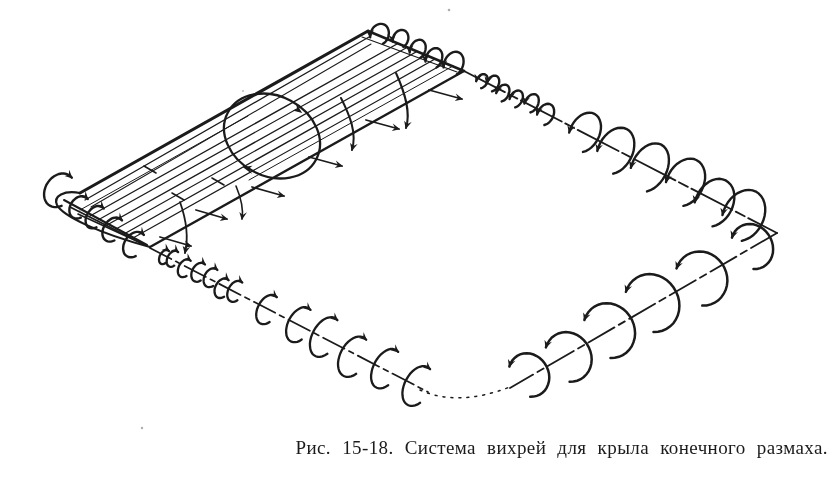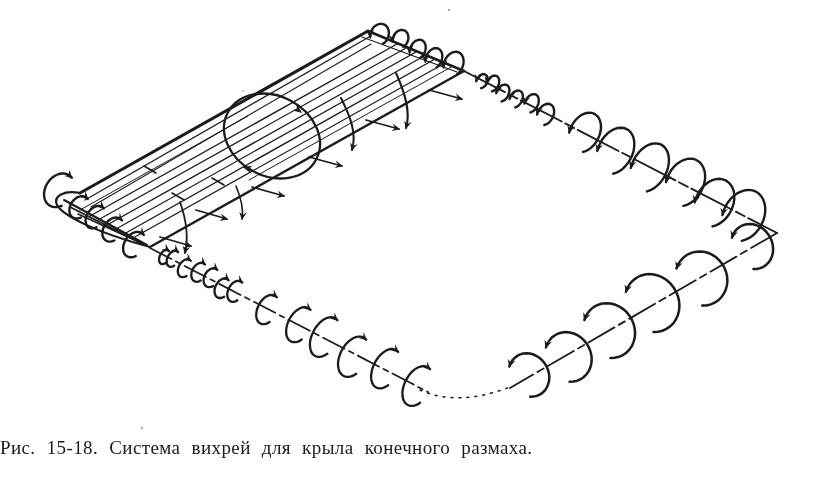--- a/index.html
+++ b/index.html
@@ -5,21 +5,21 @@
   html,body{margin:0;padding:0;}
   body{
     width:828px;height:480px;background:#ffffff;overflow:hidden;
     font-family:"Liberation Serif","DejaVu Serif",serif;
     position:relative;
   }
   .figure-wrap{position:absolute;left:0;top:0;width:828px;height:480px;}
   svg{display:block;}
   .caption{
     position:absolute;left:0;top:437px;width:828px;
-    text-align:left;
+    text-align:right;
     font-size:19px;letter-spacing:0.4px;word-spacing:6px;
     color:#1b1b1b;
   }
   .ink{stroke:#1b1b1b;fill:none;stroke-linecap:round;}
 </style>
 </head>
 <body>
 
 <div class="figure-wrap">
 

